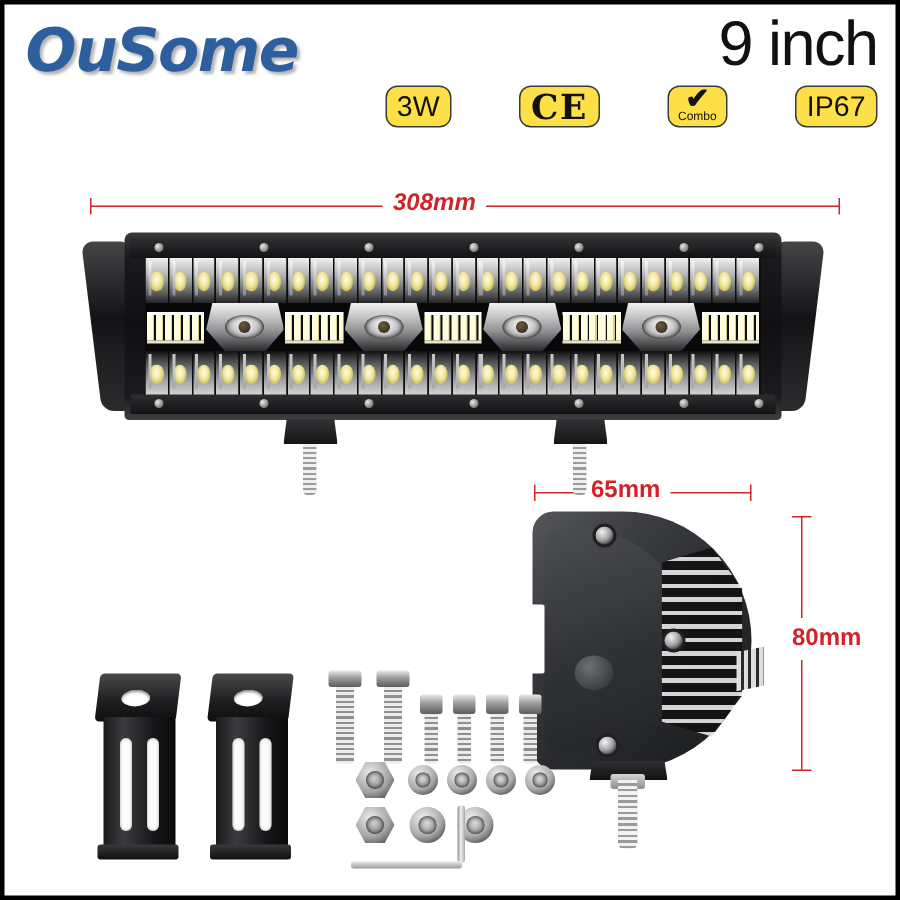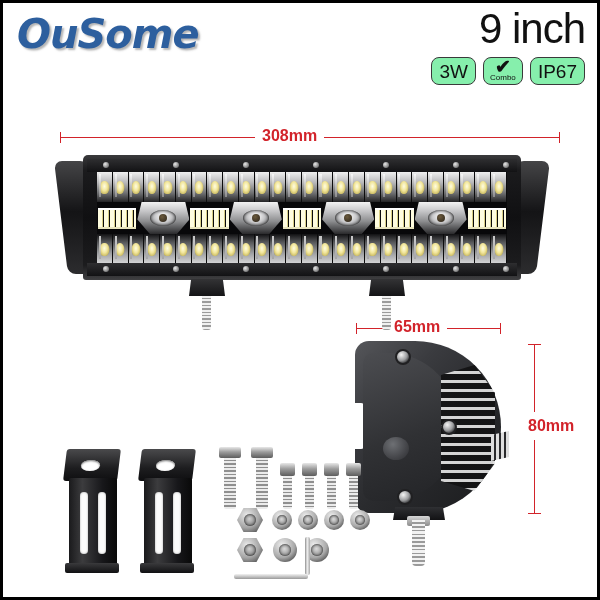--- a/index.html
+++ b/index.html
@@ -12,21 +12,21 @@
   #logo{position:absolute;left:14px;top:8px;font-size:40px;font-weight:bold;
         font-style:italic;color:#2d5f9e;letter-spacing:-1px;
         text-shadow:2px 2px 2px rgba(120,120,120,.55);
         font-family:"DejaVu Sans",sans-serif;}
   #size-title{position:absolute;right:12px;top:2px;font-size:42px;
         font-weight:normal;color:#111;letter-spacing:-1px;
         font-family:"Liberation Sans",sans-serif;}
   #badges{position:absolute;right:12px;top:54px;display:flex;gap:7px;align-items:center;}
   .badge{border:1.6px solid #3a3a3a;border-radius:8px;height:28px;min-width:40px;
          display:flex;align-items:center;justify-content:center;
-         padding:0 7px;box-sizing:border-box;background:#86efac;}
+         padding:0 7px;box-sizing:border-box;background:#fde047;margin-left:38px;}
   .badge span{font-size:19px;color:#111;line-height:1;}
   .badge.ce span{font-size:23px;font-weight:bold;letter-spacing:1px;
          font-family:"DejaVu Serif",serif;}
   .rohs{flex-direction:column;justify-content:center;gap:0;padding:0 6px;}
   .rohs .tick{font-size:19px;line-height:13px;color:#111;font-weight:bold;}
   .rohs .rohs-txt{font-size:8px;line-height:9px;color:#111;}
   #combo{position:absolute;right:13px;top:88px;font-size:22px;color:#6d6d6d;}
 
   
   .dim{position:absolute;color:#d2232a;font-weight:bold;}
@@ -181,35 +181,38 @@
 
 <div id="page">
 
   <div id="logo">OuSome</div>
   <div id="size-title">9 inch</div>
 
   <div id="badges">
     <div class="badge">
       <span>3W</span>
     </div>
+    <div class="badge ce">
+      <span>CE</span>
+    </div>
     <div class="badge rohs">
       <div class="tick">✔</div>
       <div class="rohs-txt">Combo</div>
     </div>
     <div class="badge">
       <span>IP67</span>
     </div>
   </div>
 
 
   <div class="dim" style="left:57px;top:134px;width:500px;">
     <div class="dim-line-h" style="left:0;width:500px;"></div>
     <div class="dim-cap-l" style="left:0;"></div>
     <div class="dim-cap-r" style="left:499px;"></div>
-    <div class="dim-label-h" style="left:195px;">308mm</div>
+    <div class="dim-label-h" style="left:195px;font-style:italic;">308mm</div>
   </div>
 
   <div class="dim" style="left:353px;top:325px;width:145px;">
     <div class="dim-line-h" style="left:0;width:145px;"></div>
     <div class="dim-cap-l" style="left:0;"></div>
     <div class="dim-cap-r" style="left:144px;"></div>
     <div class="dim-label-h" style="left:31px;">65mm</div>
   </div>
 
   <div class="dim" style="left:531px;top:341px;height:170px;">

